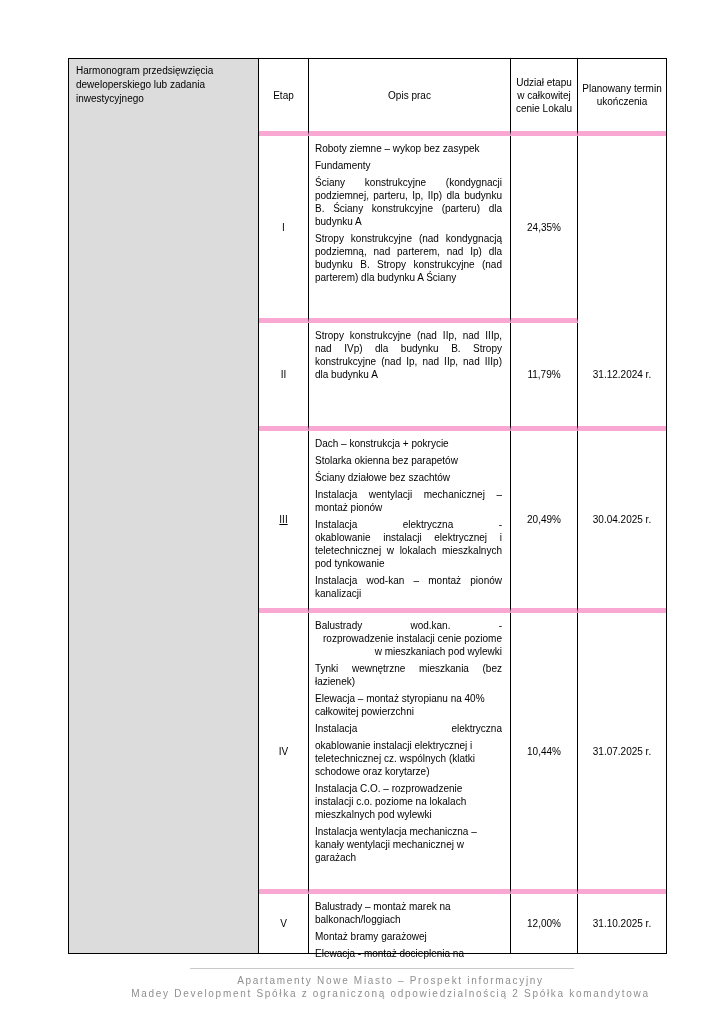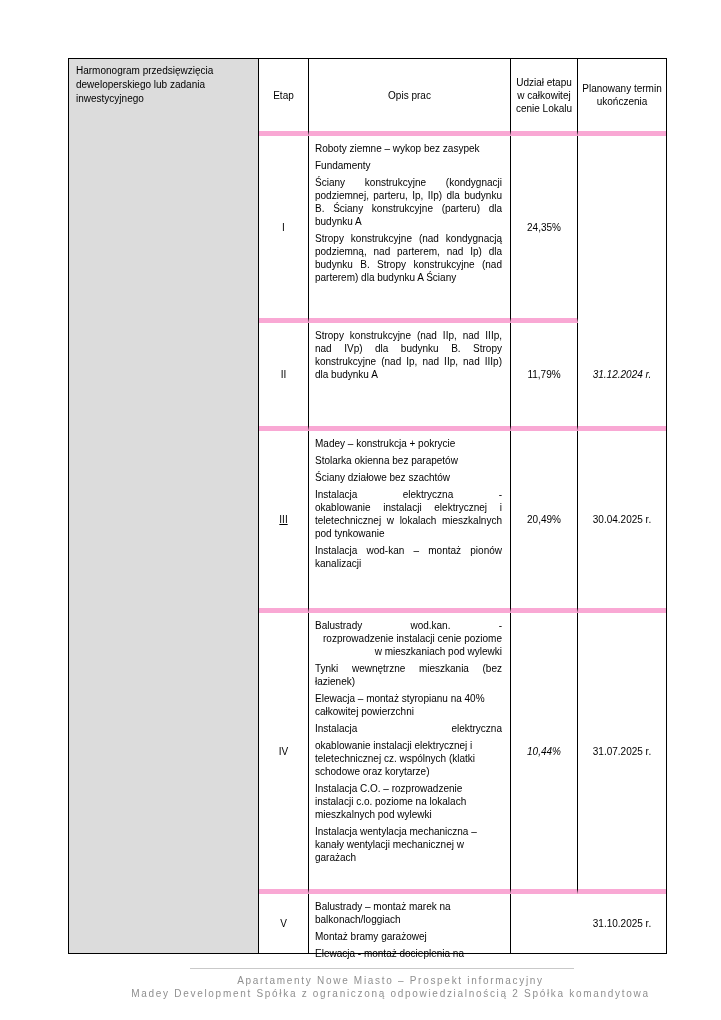--- a/index.html
+++ b/index.html
@@ -69,51 +69,53 @@
       <p class="p-l">Fundamenty</p>
       <p class="p-j">Ściany konstrukcyjne (kondygnacji podziemnej, parteru, Ip, IIp) dla budynku B. Ściany konstrukcyjne (parteru) dla budynku A</p>
       <p class="p-j">Stropy konstrukcyjne (nad kondygnacją podziemną, nad parterem, nad Ip) dla budynku B. Stropy konstrukcyjne (nad parterem) dla budynku A Ściany</p>
     </div>
     <div class="cell pct-cell" style="grid-area: 2 / 4;">24,35%</div>
     <div class="cell etap-cell" style="grid-area: 3 / 2;">II</div>
     <div class="cell desc-cell" style="grid-area: 3 / 3;">
       <p class="p-j">Stropy konstrukcyjne (nad IIp, nad IIIp, nad IVp) dla budynku B. Stropy konstrukcyjne (nad Ip, nad IIp, nad IIIp) dla budynku A</p>
     </div>
     <div class="cell pct-cell" style="grid-area: 3 / 4;">11,79%</div>
-    <div class="cell date-cell no-br" style="grid-area: 3 / 5; font-style: italic;">31.12.2024 r.</div>
+    <div class="cell date-cell no-br" style="grid-area: 3 / 5;">31.12.2024 r.</div>
     <div class="cell etap-cell" style="grid-area: 4 / 2; text-decoration: underline;">III</div>
     <div class="cell desc-cell" style="grid-area: 4 / 3;">
-      <p class="p-l">Madey – konstrukcja + pokrycie</p>
+      <p class="p-l">Dach – konstrukcja + pokrycie</p>
       <p class="p-l">Stolarka okienna bez parapetów</p>
       <p class="p-l">Ściany działowe bez szachtów</p>
+      <p class="p-j">Instalacja wentylacji mechanicznej – montaż pionów</p>
       <p class="p-s tight">Instalacja elektryczna -</p>
       <p class="p-j">okablowanie instalacji elektrycznej i teletechnicznej w lokalach mieszkalnych pod tynkowanie</p>
       <p class="p-j">Instalacja wod-kan – montaż pionów kanalizacji</p>
     </div>
     <div class="cell pct-cell" style="grid-area: 4 / 4;">20,49%</div>
     <div class="cell date-cell no-br" style="grid-area: 4 / 5;">30.04.2025 r.</div>
     <div class="cell etap-cell" style="grid-area: 5 / 2;">IV</div>
     <div class="cell desc-cell" style="grid-area: 5 / 3;">
       <p class="p-s tight">Balustrady wod.kan. -</p>
       <p class="p-r">rozprowadzenie instalacji cenie poziome w mieszkaniach pod wylewki</p>
       <p class="p-j">Tynki wewnętrzne mieszkania (bez łazienek)</p>
       <p class="p-l">Elewacja – montaż styropianu na 40% całkowitej powierzchni</p>
       <p class="p-s">Instalacja elektryczna</p>
       <p class="p-l">okablowanie instalacji elektrycznej i teletechnicznej cz. wspólnych (klatki schodowe oraz korytarze)</p>
       <p class="p-l">Instalacja C.O. – rozprowadzenie instalacji c.o. poziome na lokalach mieszkalnych pod wylewki</p>
       <p class="p-l">Instalacja wentylacja mechaniczna – kanały wentylacji mechanicznej w garażach</p>
     </div>
-    <div class="cell pct-cell" style="grid-area: 5 / 4; font-style: italic;">10,44%</div>
+    <div class="cell pct-cell" style="grid-area: 5 / 4;">10,44%</div>
     <div class="cell date-cell no-br" style="grid-area: 5 / 5;">31.07.2025 r.</div>
     <div class="cell etap-cell no-bb" style="grid-area: 6 / 2;">V</div>
     <div class="cell desc-cell no-bb" style="grid-area: 6 / 3;">
       <p class="p-l">Balustrady – montaż marek na balkonach/loggiach</p>
       <p class="p-l">Montaż bramy garażowej</p>
       <p class="p-l">Elewacja - montaż docieplenia na</p>
     </div>
+    <div class="cell pct-cell no-bb" style="grid-area: 6 / 4;">12,00%</div>
     <div class="cell date-cell no-br no-bb" style="grid-area: 6 / 5;">31.10.2025 r.</div>
   </div>
 
 <div class="footer-rule"></div>
 <div class="footer">
   <div>Apartamenty Nowe Miasto – Prospekt informacyjny</div>
   <div>Madey Development Spółka z ograniczoną odpowiedzialnością 2 Spółka komandytowa</div>
 </div>
 
 </body></html>

